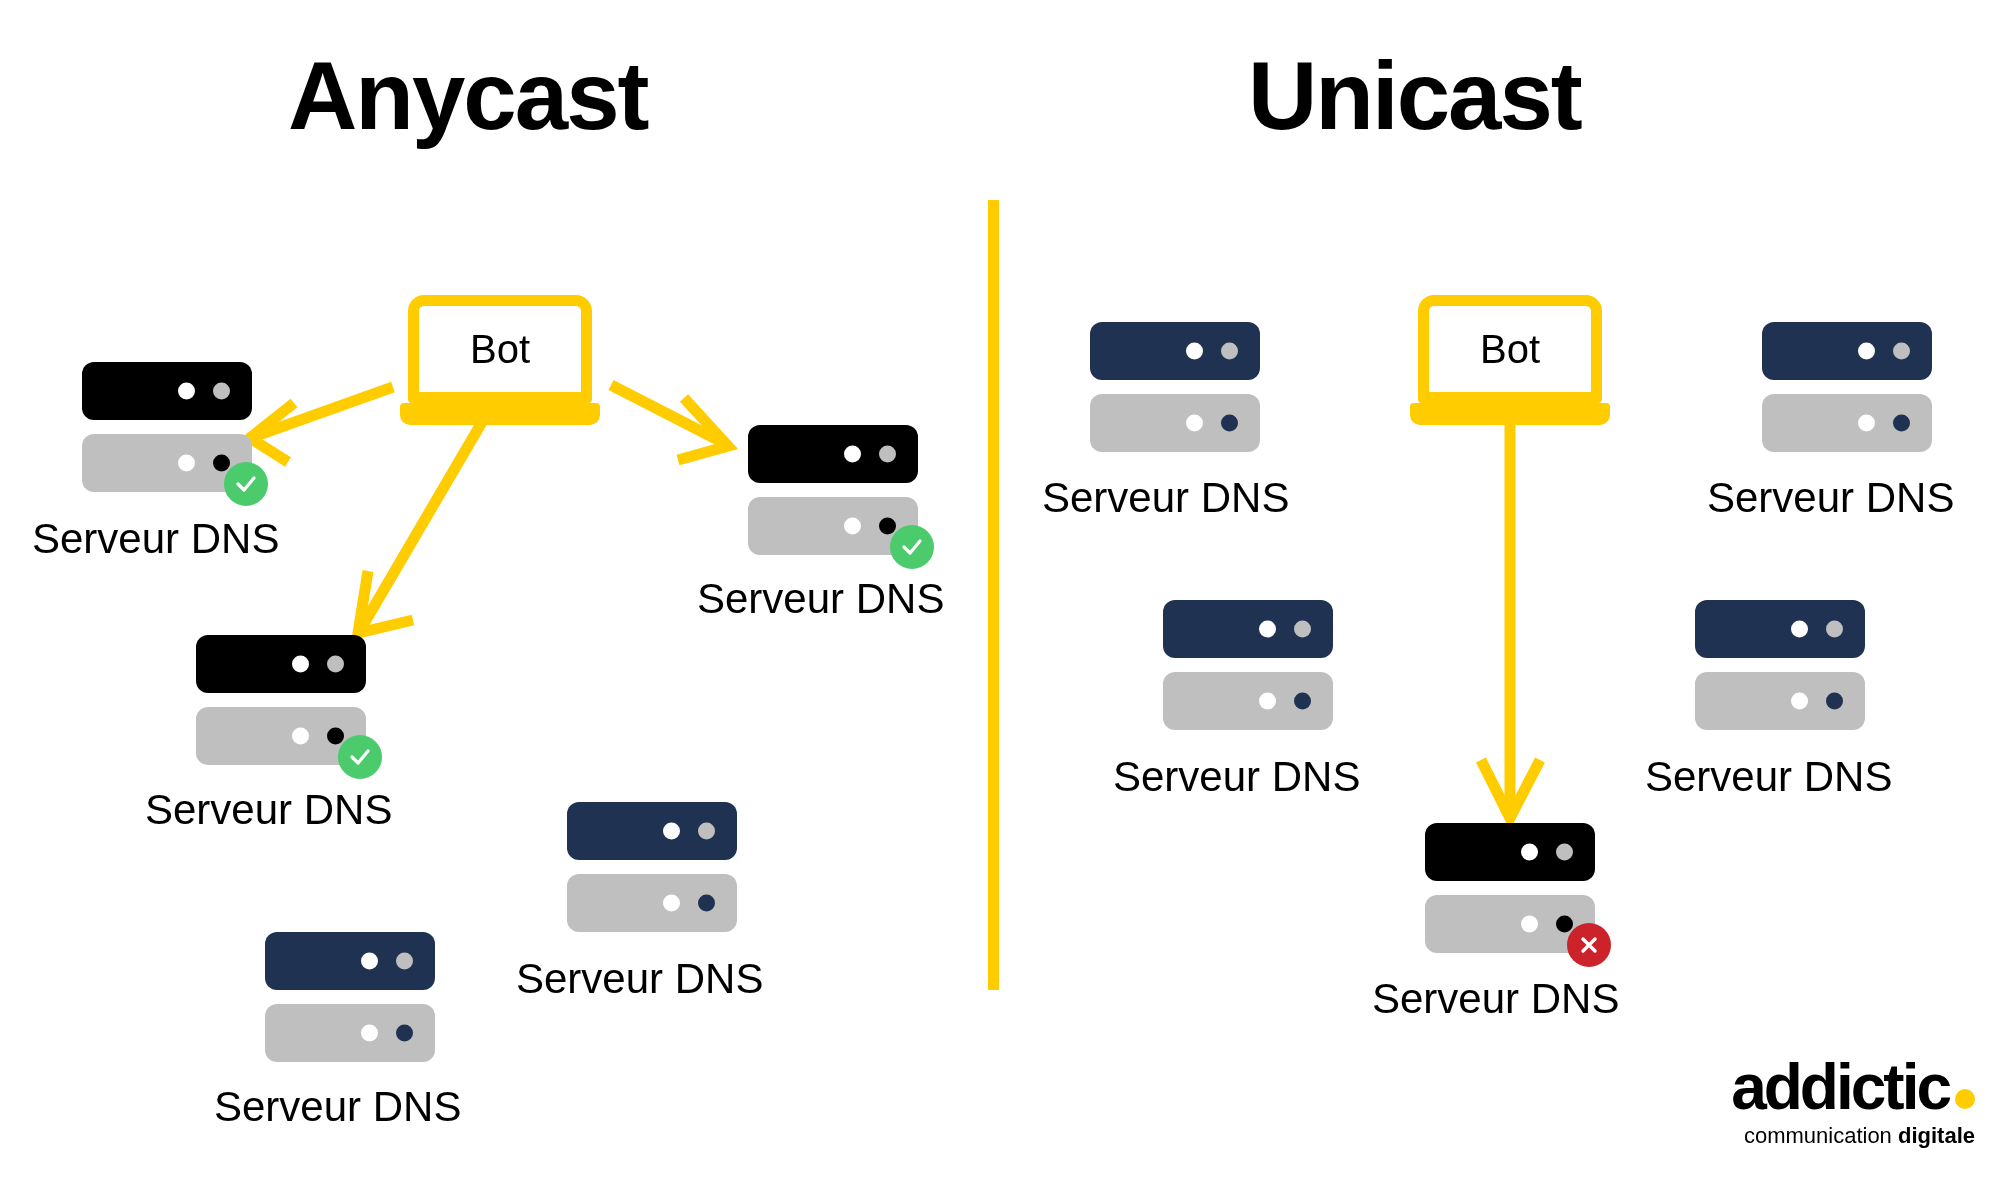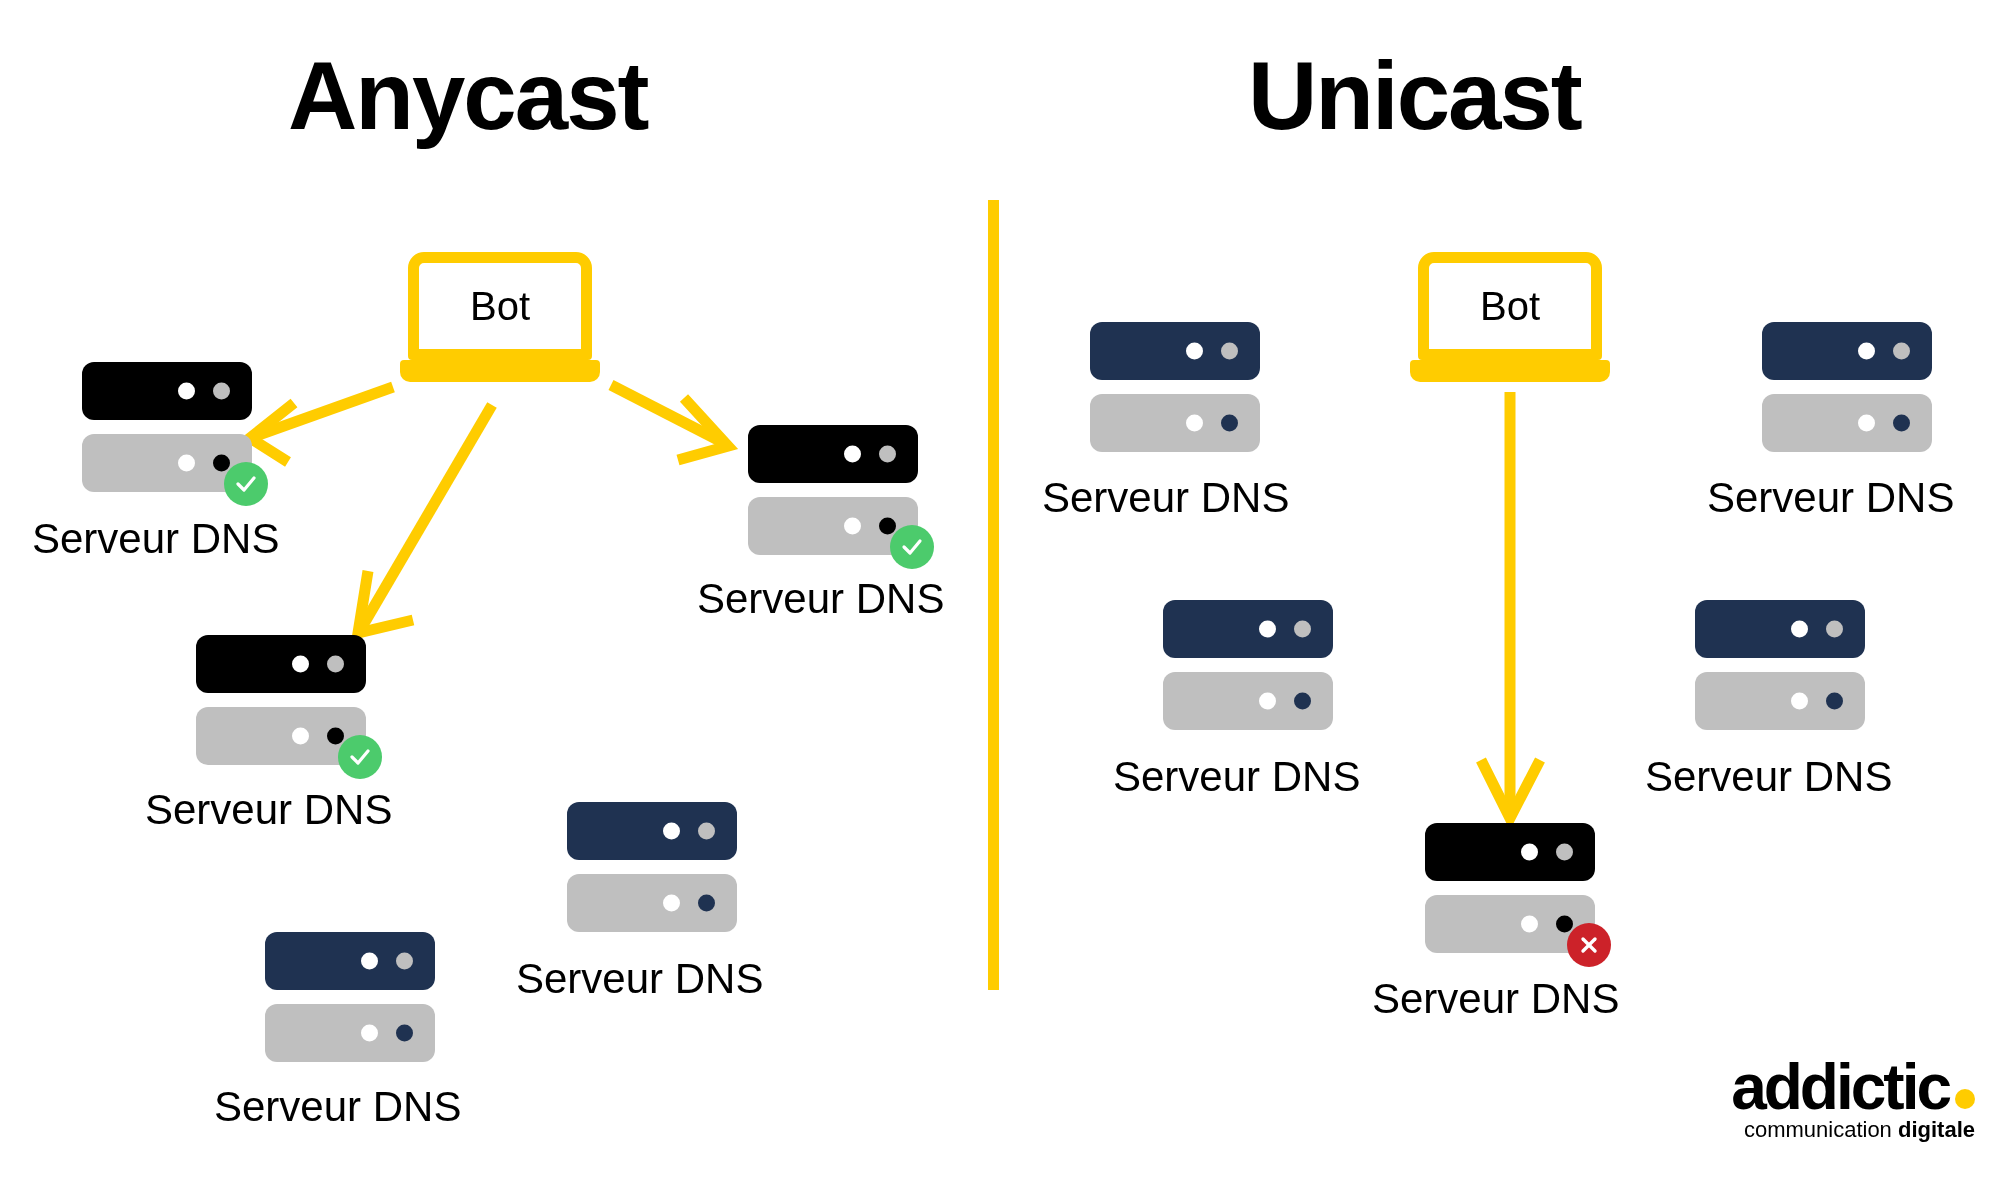--- a/index.html
+++ b/index.html
@@ -27,21 +27,21 @@
 
   
   #divider{
     position:absolute;
     left:988px;top:200px;
     width:11px;height:790px;
     background:#FFCC00;
   }
 
   
-  .laptop{position:absolute;width:200px;height:130px;}
+  .laptop{position:absolute;width:200px;height:130px;margin-top:43px;}
   .laptop .screen{
     position:absolute;left:8px;top:0;
     width:184px;height:108px;
     border:11px solid #FFCC00;
     border-radius:16px 16px 4px 4px;
     box-sizing:border-box;
     background:#fff;
     display:flex;align-items:center;justify-content:center;
   }
   .laptop .screen span{
@@ -124,21 +124,21 @@
     text-align:right;
   }
   #logo-dot{
     display:inline-block;width:20px;height:20px;
     border-radius:50%;background:#FFCC00;
     margin-left:6px;vertical-align:baseline;
   }
   #logo-tagline{
     text-align:right;
     font-size:22px;color:#000;line-height:1;
-    margin-top:0;white-space:nowrap;
+    margin-top:6px;white-space:nowrap;
   }
   #logo-tagline b{font-weight:bold;}
 </style>
 </head>
 <body>
 
 <div class="stage">
 
   <div class="title" id="title-anycast">Anycast</div>
 

